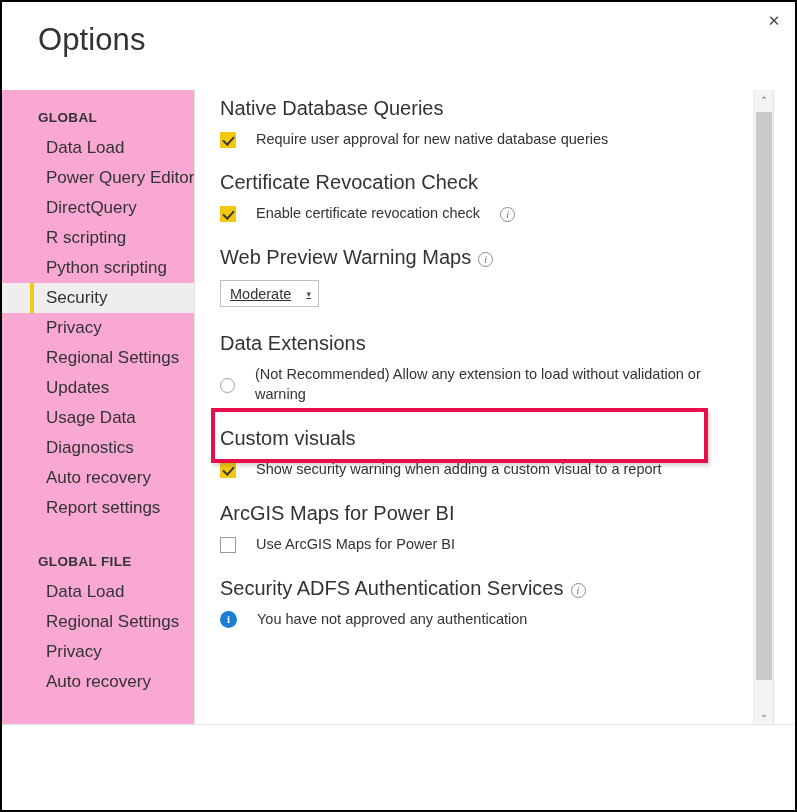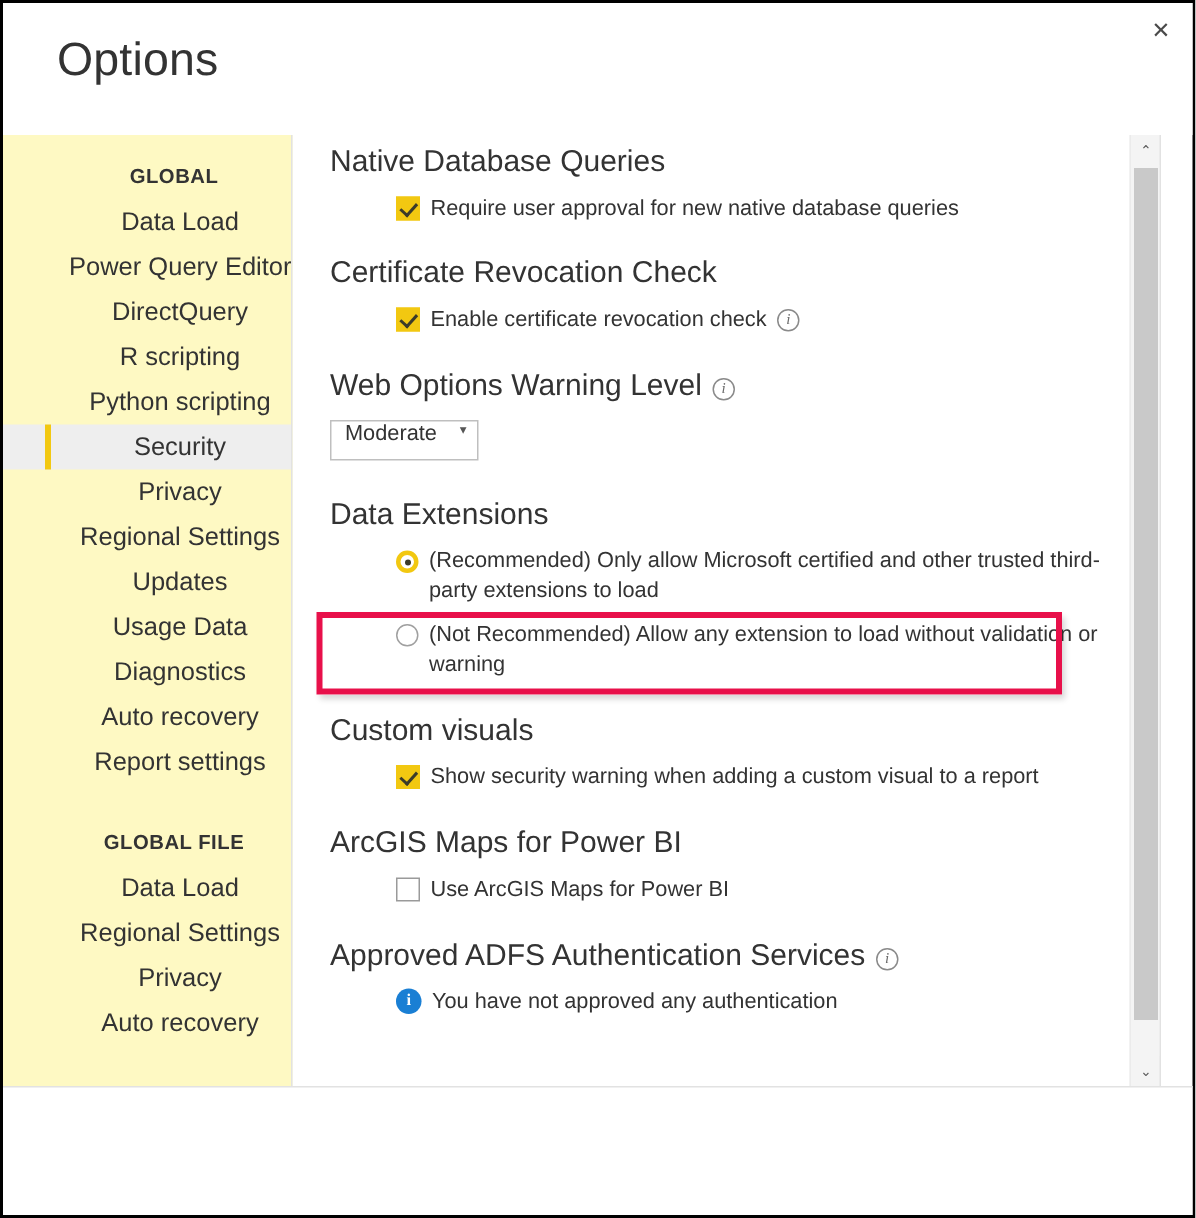--- a/index.html
+++ b/index.html
@@ -50,24 +50,23 @@
     color: #4a4a4a;
     line-height: 1;
   }
 
   
   #sidebar {
     position: absolute;
     left: 0; top: 88px;
     width: 193px;
     height: 634px;
-    background: #fef9c3;
+    background: #f9a8d4;
     border-right: 1px solid #e2e2e2;
     overflow: hidden;
-    text-align: center;
   }
   .nav-group-title {
     font-size: 13.5px;
     font-weight: bold;
     color: #333333;
     letter-spacing: 0.35px;
     padding: 0 0 0 36px;
     height: 30px;
     line-height: 30px;
   }
@@ -120,28 +119,27 @@
   .sec-nbq   { margin-top: 7px; }
   .sec-crc   { margin-top: 22px; }
   .sec-wpwl  { margin-top: 23px; }
   .sec-de    { margin-top: 25px; }
   .sec-cv    { margin-top: 23px; }
   .sec-arc   { margin-top: 23px; }
   .sec-adfs  { margin-top: 23px; }
 
   .opt-row {
     display: flex;
-    align-items: flex-start;
-    gap: 7px;
+    align-items: center;
+    gap: 20px;
     margin-top: 9px;
     font-size: 14.5px;
     color: #333333;
     cursor: pointer;
     line-height: 20px;
-    margin-left: 44px;
   }
   .opt-row .label { max-width: 470px; }
 
   
   .cb {
     flex: 0 0 auto;
     width: 16px; height: 16px;
     margin-top: 2px;
     border: 1px solid #9a9a9a;
     background: #ffffff;
@@ -214,30 +212,31 @@
     font-size: 11px;
     font-weight: bold;
     font-family: "Liberation Serif", serif;
     line-height: 1;
   }
 
   
   #dropdown-wpwl {
     margin-top: 11px;
     display: inline-flex;
-    align-items: flex-start;
+    align-items: center;
     justify-content: space-between;
     width: 99px;
     height: 27px;
     padding: 0 7px 0 9px;
     border: 1px solid #bfbfbf;
     background: #ffffff;
     font-size: 14.5px;
     color: #333333;
     cursor: pointer;
+    text-decoration: underline;
   }
   #dropdown-wpwl .caret {
     font-size: 9px;
     color: #555555;
     margin-left: 6px;
   }
 
   
   #learn-more-link {
     display: inline-block;
@@ -352,56 +351,52 @@
       
       <div class="section-head sec-crc">Certificate Revocation Check</div>
       <div class="opt-row">
         <span class="cb checked"></span>
         <span class="label">Enable certificate revocation check</span>
         <span class="info-o info-inline">i</span>
       </div>
 
       
       <div class="section-head sec-wpwl">
-        <span>Web Options Warning Level</span>
+        <span>Web Preview Warning Maps</span>
         <span class="info-o info-head">i</span>
       </div>
       <div id="dropdown-wpwl">
         <span>Moderate</span>
         <span class="caret">▾</span>
       </div>
 
       
       <div class="section-head sec-de">Data Extensions</div>
       <div class="opt-row">
-        <span class="rb checked"></span>
-        <span class="label">(Recommended) Only allow Microsoft certified and other trusted third-party extensions to load</span>
-      </div>
-      <div class="opt-row">
         <span class="rb"></span>
         <span class="label">(Not Recommended) Allow any extension to load without validation or warning</span>
       </div>
 
       
       <div class="section-head sec-cv">Custom visuals</div>
       <div class="opt-row">
         <span class="cb checked"></span>
         <span class="label">Show security warning when adding a custom visual to a report</span>
       </div>
 
       
       <div class="section-head sec-arc">ArcGIS Maps for Power BI</div>
       <div class="opt-row">
         <span class="cb"></span>
         <span class="label">Use ArcGIS Maps for Power BI</span>
       </div>
 
       
       <div class="section-head sec-adfs">
-        <span>Approved ADFS Authentication Services</span>
+        <span>Security ADFS Authentication Services</span>
         <span class="info-o info-head">i</span>
       </div>
       <div class="opt-row">
         <span class="info-blue">i</span>
         <span class="label">You have not approved any authentication</span>
       </div>
 
     </div>
   </div>
 

